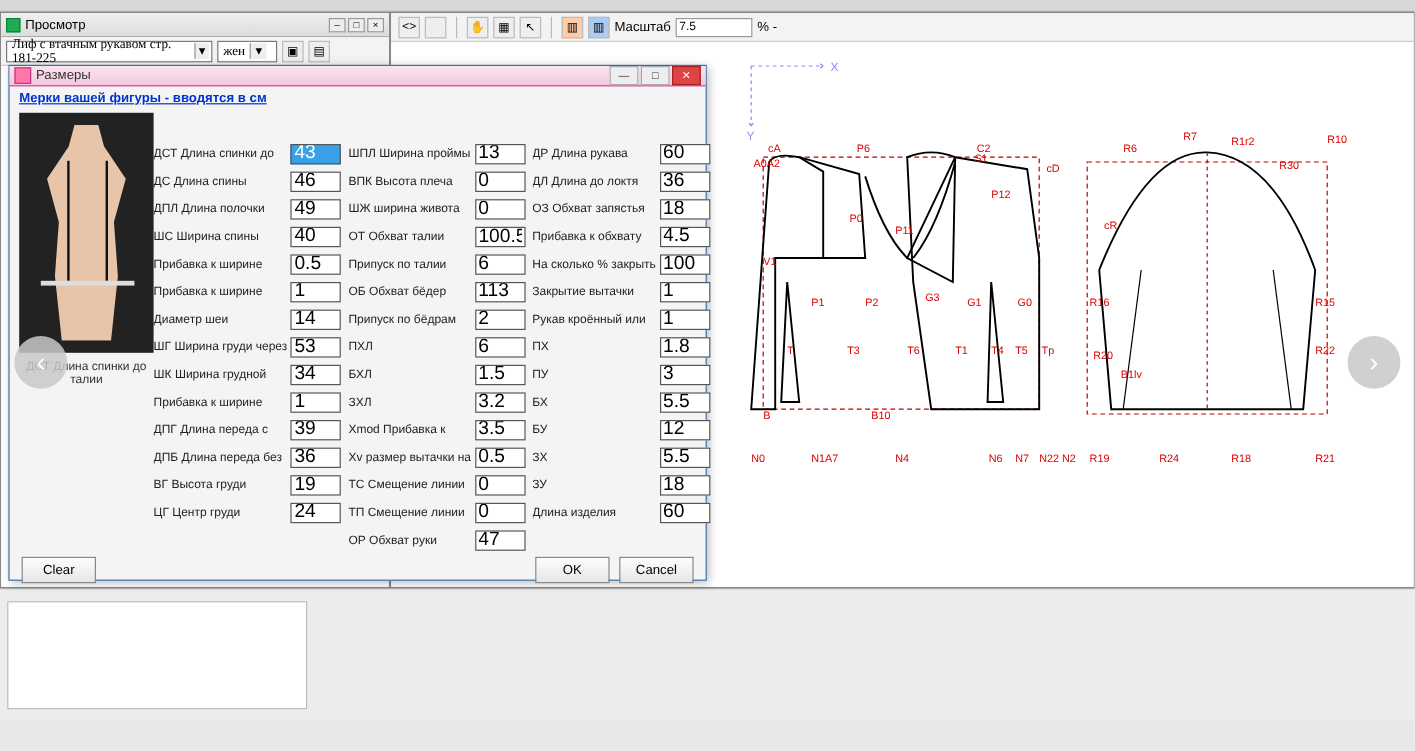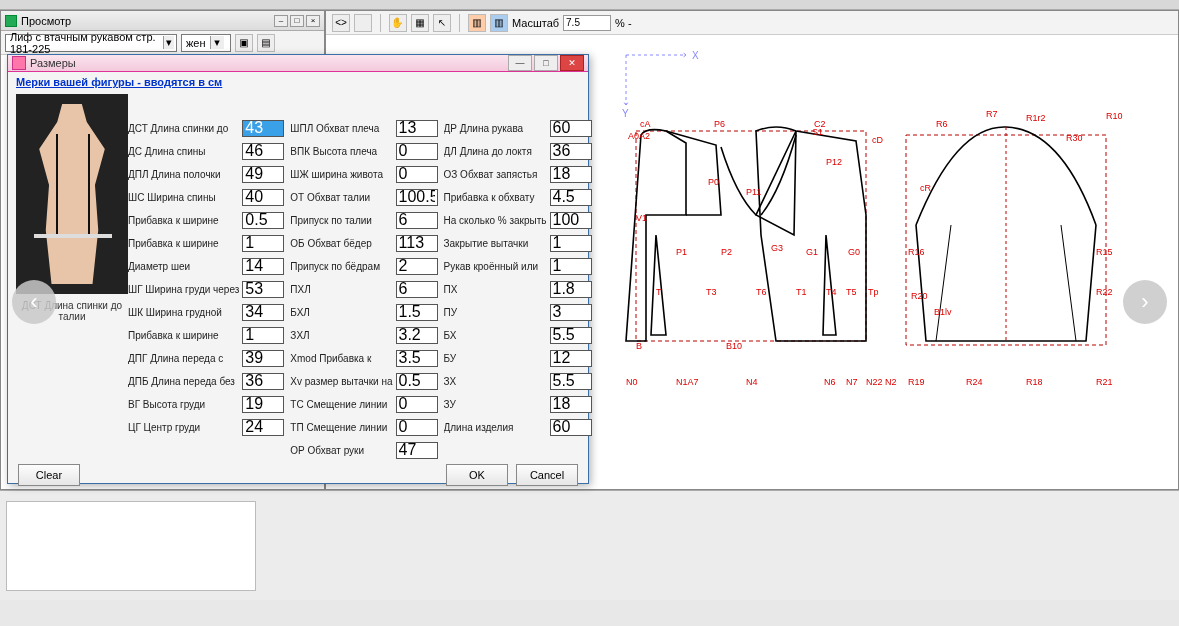--- a/index.html
+++ b/index.html
@@ -64,20 +64,21 @@
 }
 
 .preview-bar {
   height: 24px;
   display: flex;
   align-items: center;
   gap: 4px;
   padding: 2px 4px;
   background: #f3f3f3;
   border-bottom: 1px solid #ccc;
+  font-family: Liberation Serif, serif;
 }
 .combo {
   border: 1px solid #7a7a7a;
   background: #fff;
   height: 18px;
   display: flex;
   align-items: center;
   padding: 0 2px 0 4px;
   font-size: 11px;
 }
@@ -123,21 +124,21 @@
   align-items: center;
   justify-content: center;
   font-size: 10px;
 }
 .tb-sep {
   width: 1px; height: 18px;
   background: #bbb;
   margin: 0 4px;
 }
 .scale-input {
-  width: 48px;
+  width: 64px;
   height: 16px;
   border: 1px solid #999;
   font-size: 10px;
   padding: 0 2px;
 }
 
 .canvas {
   flex: 1;
   background: #fff;
   position: relative;
@@ -544,21 +545,21 @@
             <label>ВГ Высота груди</label>
             <input value="19" style="">
           </div>
           <div class="frow">
             <label>ЦГ Центр груди</label>
             <input value="24" style="">
           </div>
         </div>
       <div class="fcol" id="col2">
           <div class="frow">
-            <label>ШПЛ Обхват плеча</label>
+            <label>ШПЛ Ширина проймы</label>
             <input value="13" style="">
           </div>
           <div class="frow">
             <label>ВПК Высота плеча</label>
             <input value="0" style="">
           </div>
           <div class="frow">
             <label>ШЖ ширина живота</label>
             <input value="0" style="">
           </div>

